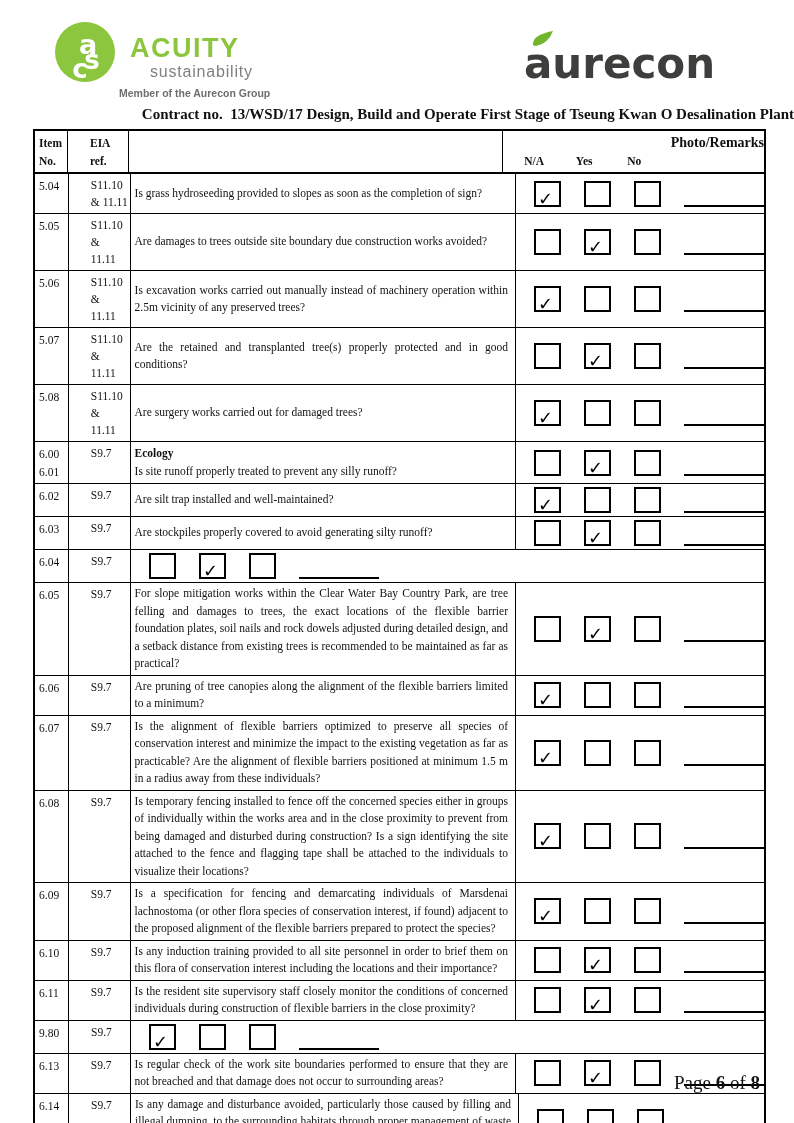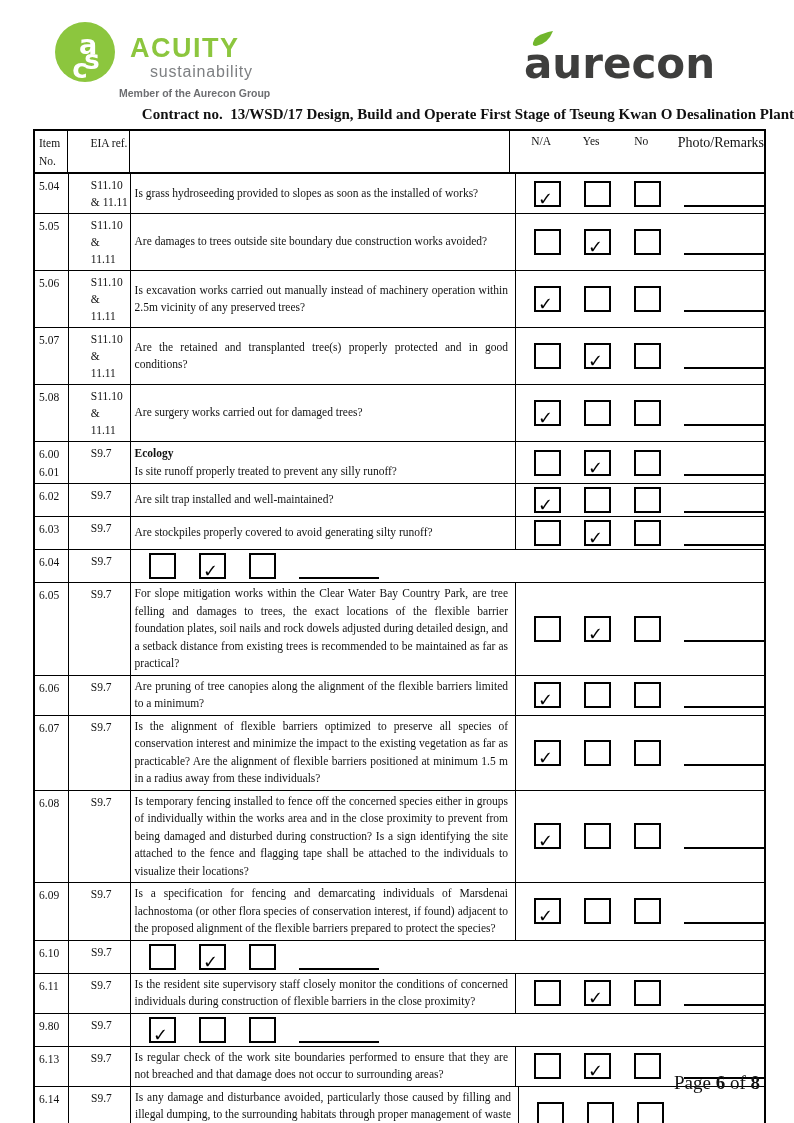--- a/index.html
+++ b/index.html
@@ -41,24 +41,24 @@
   .c-q .qh { font-weight:bold; text-align:left; }
   .c-checks { flex:1; display:flex; align-items:center; padding-left:18px; }
   .cb { width:27px; height:26px; border:2.4px solid #000; margin-right:23px;
     position:relative; flex-shrink:0; background:#fff; }
   .cb .mark { position:absolute; left:2px; bottom:-3px; font-size:18px; font-weight:bold;
     font-family:"DejaVu Sans", sans-serif; color:#000; line-height:1; }
   .rline { width:80px; border-bottom:2px solid #000; height:0; flex-shrink:0;
     transform:translateY(12px); }
 
   
-  .hrow { min-height:35px; border-bottom:2.2px solid #000; }
+  .hrow { min-height:35px; border-bottom:2.2px solid #000;font-weight:bold; }
   .hrow .c-item, .hrow .c-eia { font-size:11.5px; line-height:18px; }
   .hrow .c-checks { align-items:flex-start; padding-top:4px; }
-  .hlab { width:27px; margin-right:23px; text-align:center; font-size:11.5px; flex-shrink:0; }
+  .hlab { width:27px; margin-right:23px; text-align:center; font-size:11.5px; flex-shrink:0;margin-top:20px; }
   .hlab-photo { flex:1; text-align:center; font-size:14px; }
 
   
   .page-footer { position:absolute; top:1072px; right:34px; font-size:19px; }
   .page-footer b { font-weight:bold; }
 </style>
 </head>
 <body>
 
 <div class="page">
@@ -96,21 +96,21 @@
         <div class="hlab">No</div>
         <div class="hlab-photo">Photo/Remarks</div>
       </div>
     </div>
     <div>
         <div class="row">
           <div class="c-item">5.04</div>
           <div class="c-eia">S11.10
 &amp; 11.11</div>
           <div class="c-q">
-            <div>Is grass hydroseeding provided to slopes as soon as the installed of works?</div>
+            <div>Is grass hydroseeding provided to slopes as soon as the completion of sign?</div>
           </div>
           <div class="c-checks">
             <div class="cb">
               <span class="mark">✓</span>
             </div>
             <div class="cb"></div>
             <div class="cb"></div>
             <div class="rline"></div>
           </div>
         </div>
@@ -308,20 +308,23 @@
               <span class="mark">✓</span>
             </div>
             <div class="cb"></div>
             <div class="cb"></div>
             <div class="rline"></div>
           </div>
         </div>
         <div class="row">
           <div class="c-item">6.10</div>
           <div class="c-eia">S9.7</div>
+          <div class="c-q">
+            <div>Is any induction training provided to all site personnel in order to brief them on this flora of conservation interest including the locations and their importance?</div>
+          </div>
           <div class="c-checks">
             <div class="cb"></div>
             <div class="cb">
               <span class="mark">✓</span>
             </div>
             <div class="cb"></div>
             <div class="rline"></div>
           </div>
         </div>
         <div class="row">

